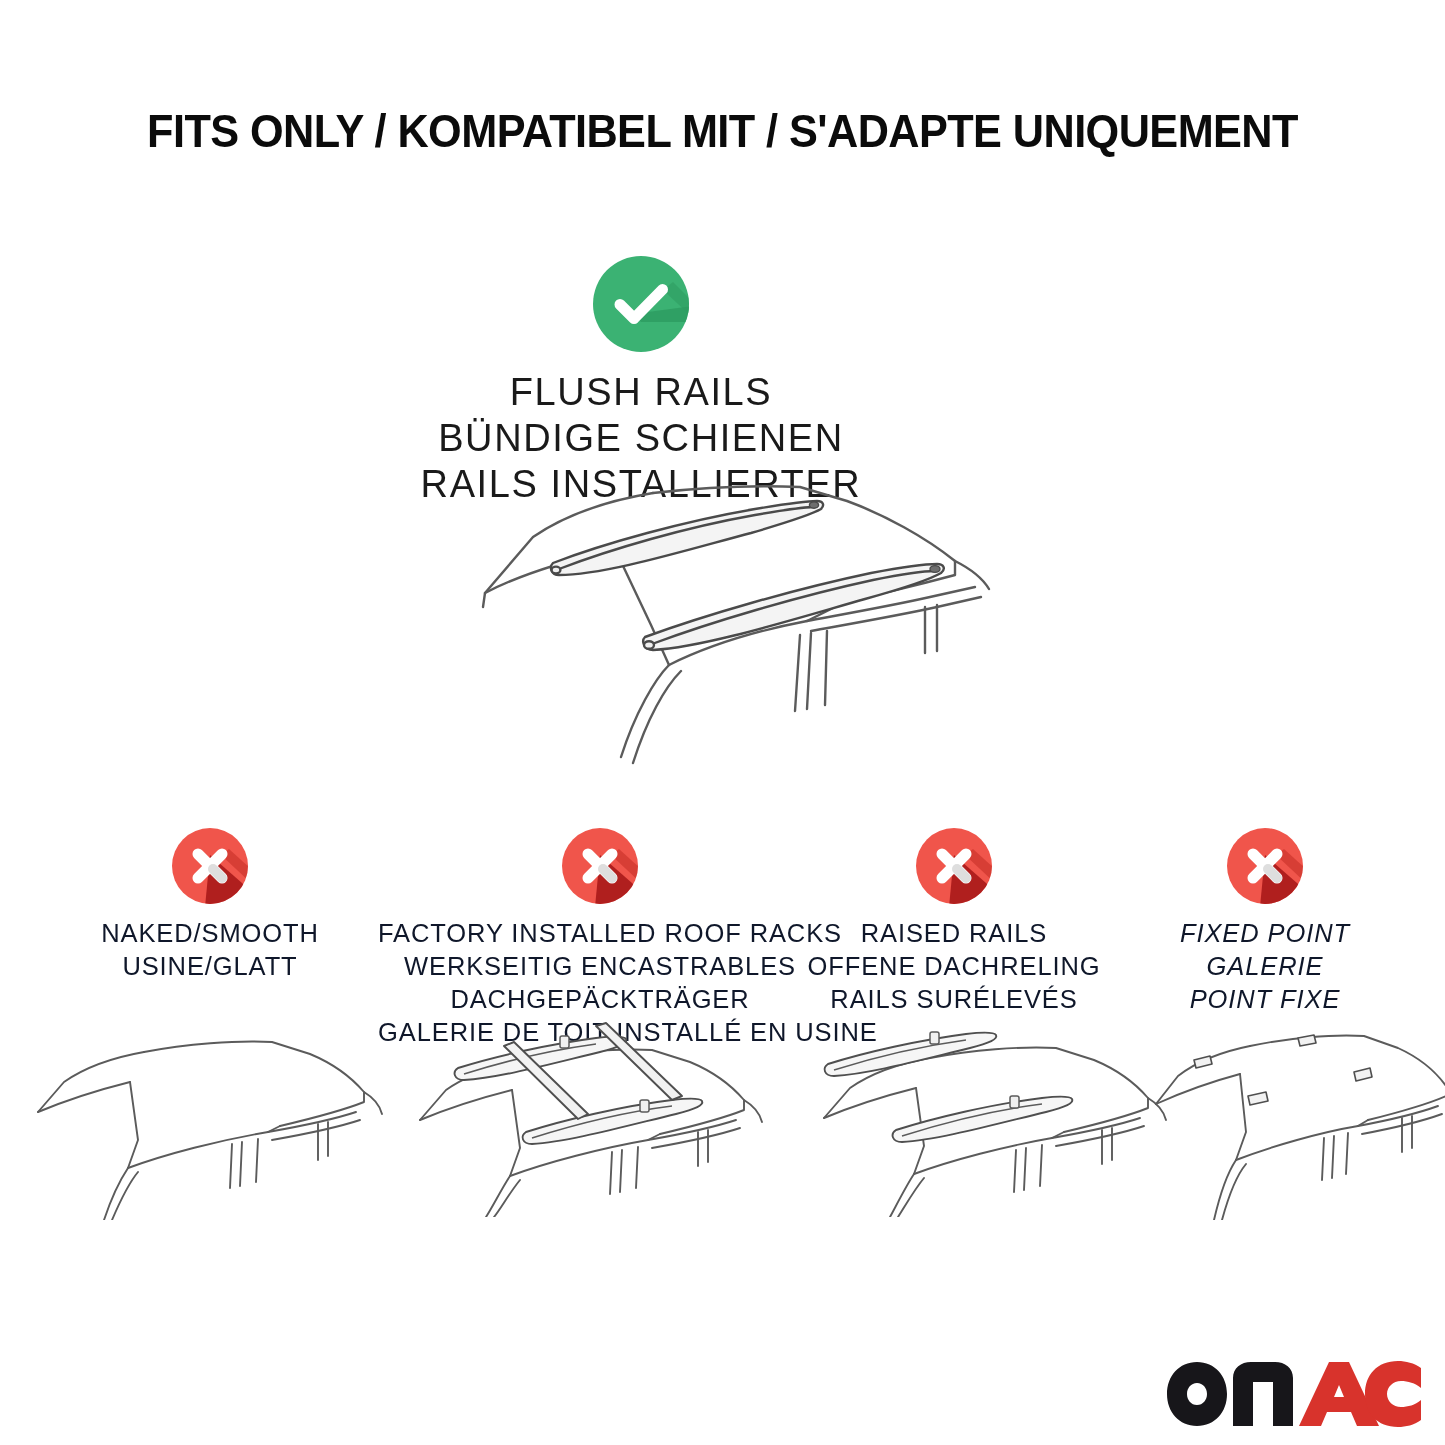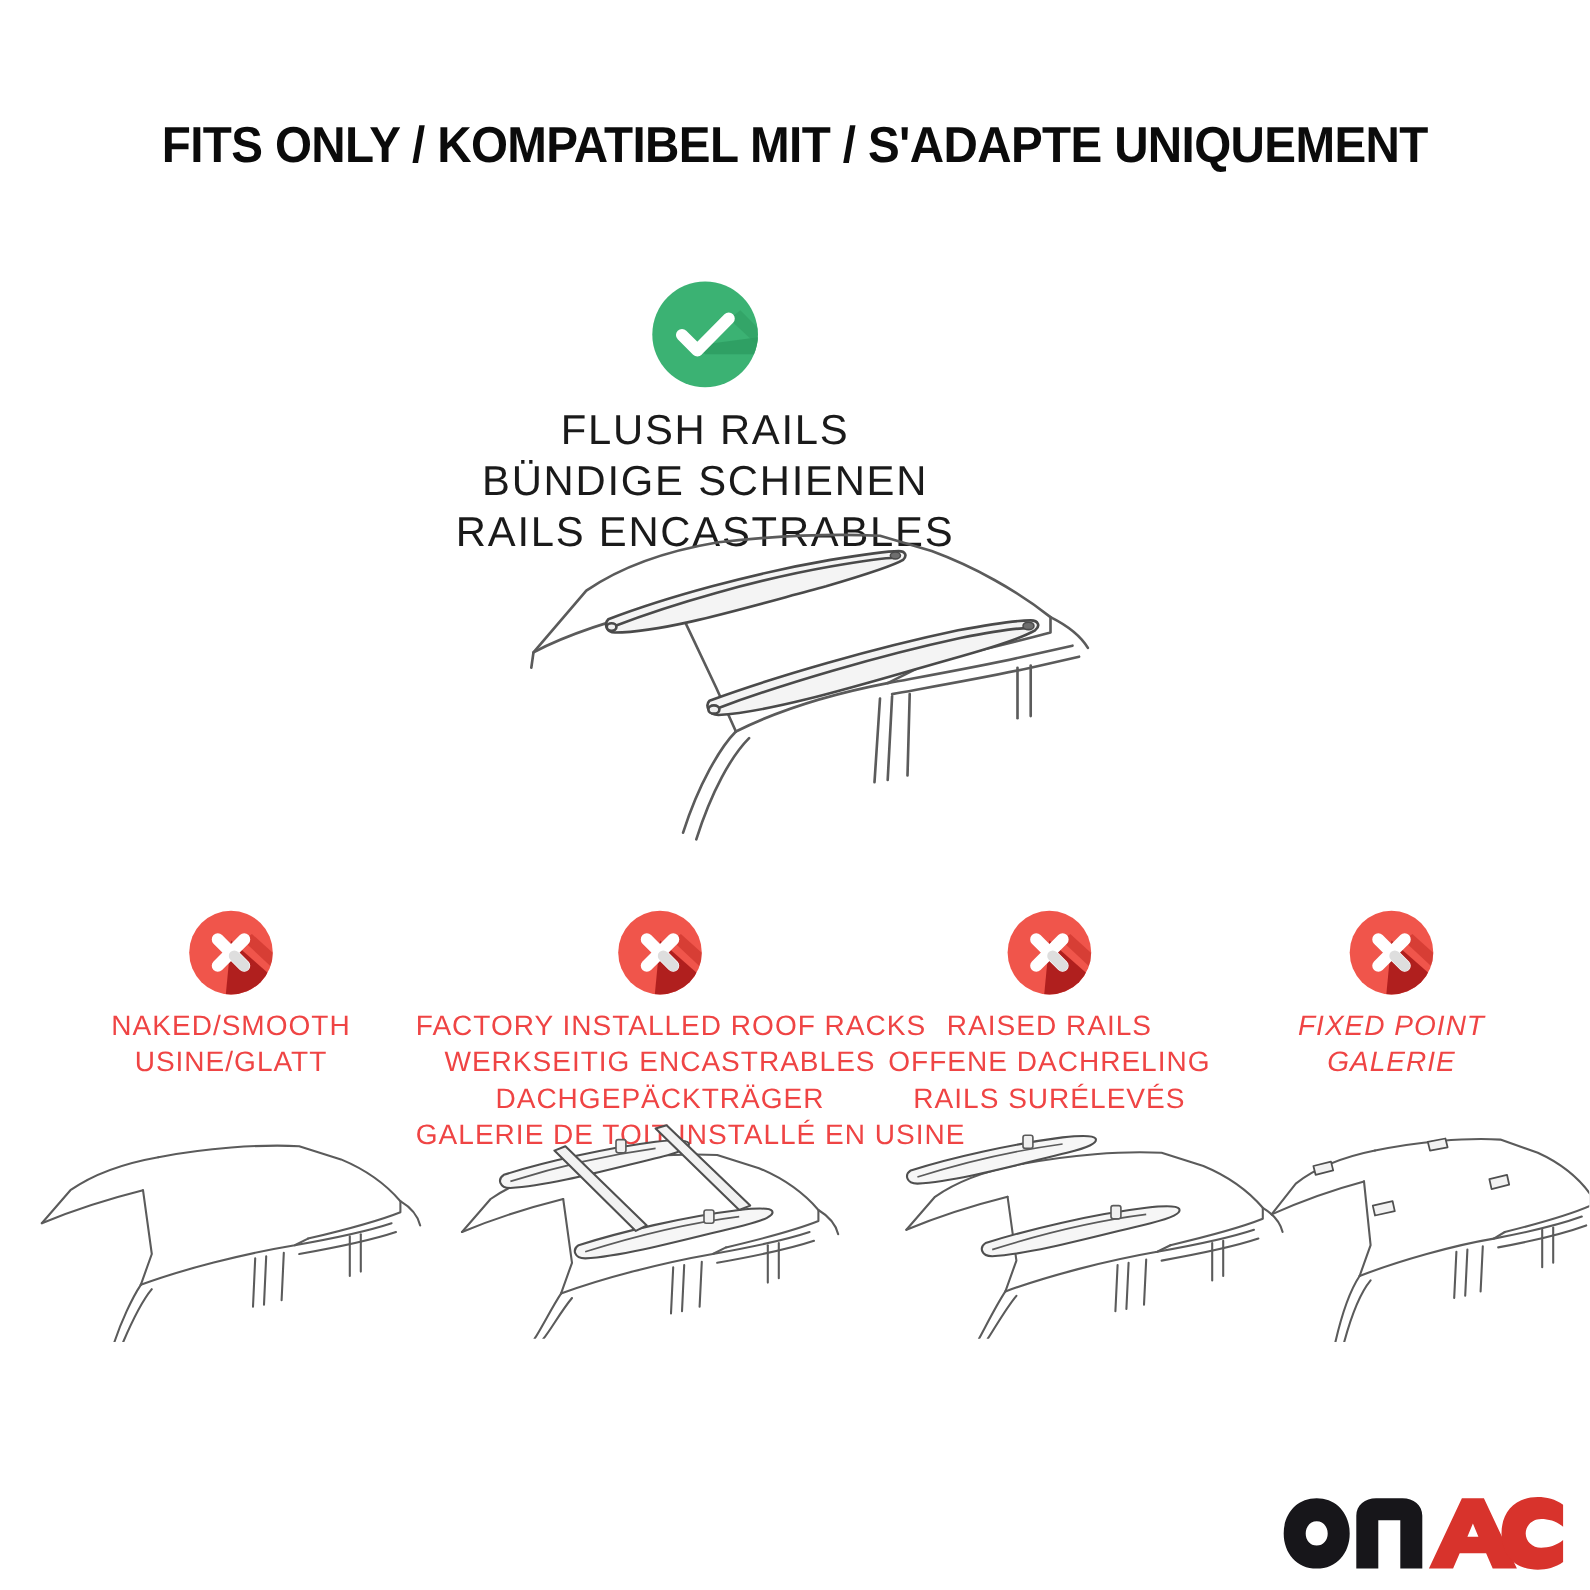--- a/index.html
+++ b/index.html
@@ -71,21 +71,21 @@
     position: absolute;
     top: 825px;
     text-align: center;
   }
   .bad-col .x-icon { display: block; margin: 0 auto; }
   .bad-labels {
     margin-top: 10px;
     font-size: 25.5px;
     line-height: 1.30;
     letter-spacing: 0.9px;
-    color: #ef4444;
+    color: #0f172a;
     font-weight: 400;
     white-space: nowrap;
   }
   .bad-art {
     position: absolute;
   }
 
   
   .logo {
     position: absolute;
@@ -114,21 +114,21 @@
       <g clip-path="url(#ckclip)">
         <path d="M44 62 L52 70 L104 70 L104 54 Z" fill="#2E9C61" opacity="0.85"></path>
         <path d="M74 38 L104 66 L104 50 L84 30 Z" fill="#2E9C61" opacity="0.6"></path>
       </g>
       <path d="M31 52.5 L45 66.5 L73.5 37.5" fill="none" stroke="#ffffff" stroke-width="11" stroke-linecap="round" stroke-linejoin="round"></path>
     </svg>
 
     <div class="good-labels">
       <div>FLUSH RAILS</div>
       <div>BÜNDIGE SCHIENEN</div>
-      <div>RAILS ENCASTRABLES</div>
+      <div>RAILS INSTALLIERTER</div>
     </div>
   </div>
 
   <svg class="hero-art" viewBox="0 0 560 320">
     <g fill="none" stroke="#5b5b5b" stroke-width="2.4" stroke-linejoin="round" stroke-linecap="round">
 
       <path d="M198 28 C 250 22, 300 20, 345 22 L 392 36 C 430 50, 470 72, 500 96
                L 500 110 C 470 118, 430 128, 392 136"></path>
       <path d="M198 28 C 150 36, 110 50, 78 72 L 30 128 L 28 142"></path>
       <path d="M30 128 C 60 112, 110 96, 160 84"></path>
@@ -265,20 +265,21 @@
         <line x1="29" y1="29" x2="53" y2="53"></line>
         <line x1="53" y1="29" x2="29" y2="53"></line>
       </g>
       <g stroke="#d9d9d9" stroke-width="10" stroke-linecap="round" opacity="0.85">
         <line x1="44" y1="44" x2="53" y2="53"></line>
       </g>
     </svg>
     <div class="bad-labels">
       <div>FIXED POINT</div>
       <div>GALERIE</div>
+      <div>POINT FIXE</div>
     </div>
   </div>
 
   <svg class="bad-art" style="left:26px; top:1020px; width:360px; height:200px;" viewBox="0 0 360 200">
     <g fill="none" stroke="#5b5b5b" stroke-width="1.9" stroke-linejoin="round" stroke-linecap="round">
       <path d="M118 32 C 160 24, 210 20, 246 22 L 284 34 C 308 44, 326 58, 338 72
                L 338 82 C 318 90, 288 98, 254 106"></path>
       <path d="M118 32 C 84 38, 58 48, 38 62 L 12 92"></path>
       <path d="M12 92 C 36 82, 72 70, 104 62"></path>
       <path d="M104 62 L 112 120 L 102 148"></path>

